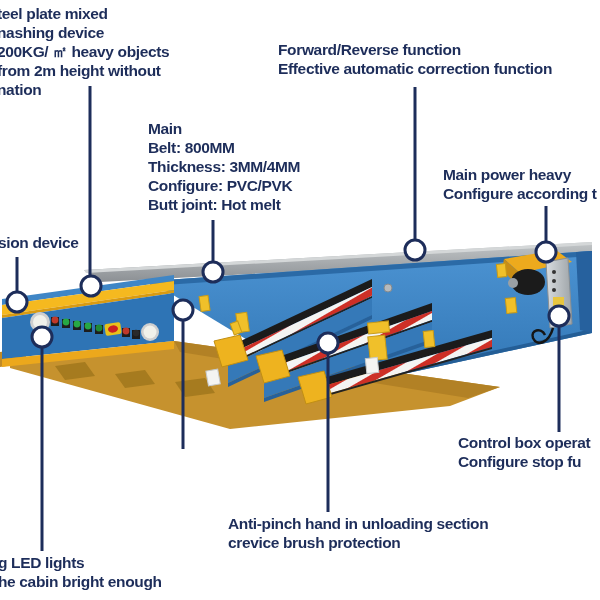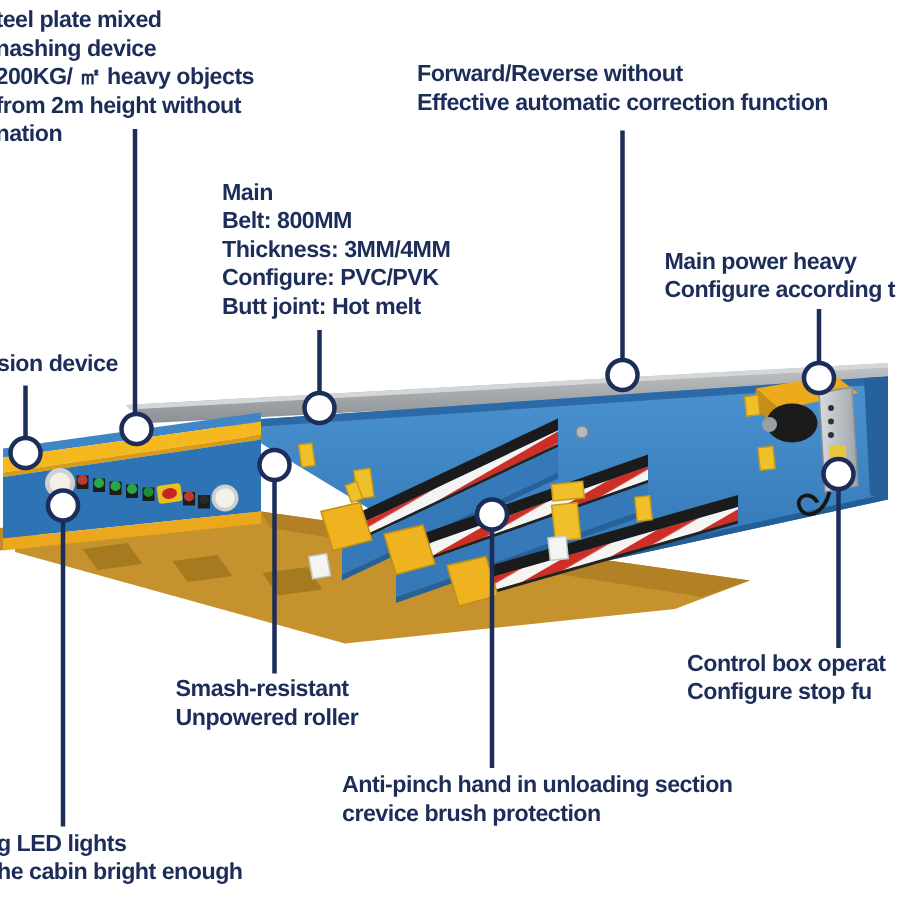--- a/index.html
+++ b/index.html
@@ -179,21 +179,21 @@
 
   <div class="label" style="left:-3px;top:4px">
     <div>teel plate mixed</div>
     <div>nashing device</div>
     <div>200KG/ ㎡ heavy objects</div>
     <div>from 2m height without</div>
     <div>nation</div>
   </div>
 
   <div class="label" style="left:278px;top:40px">
-    <div>Forward/Reverse without</div>
+    <div>Forward/Reverse function</div>
     <div>Effective automatic correction function</div>
   </div>
 
   <div class="label" style="left:148px;top:119px">
     <div>Main</div>
     <div>Belt: 800MM</div>
     <div>Thickness: 3MM/4MM</div>
     <div>Configure: PVC/PVK</div>
     <div>Butt joint: Hot melt</div>
   </div>
@@ -205,24 +205,20 @@
 
   <div class="label" style="left:-2px;top:233px">
     <div>sion device</div>
   </div>
 
   <div class="label" style="left:458px;top:433px">
     <div>Control box operat</div>
     <div>Configure stop fu</div>
   </div>
 
-  <div class="label" style="left:117px;top:450px">
-    <div>Smash-resistant</div>
-    <div>Unpowered roller</div>
-  </div>
 
   <div class="label" style="left:228px;top:514px">
     <div>Anti-pinch hand in unloading section</div>
     <div>crevice brush protection</div>
   </div>
 
   <div class="label" style="left:-2px;top:553px">
     <div>g LED lights</div>
     <div>he cabin bright enough</div>
   </div>

